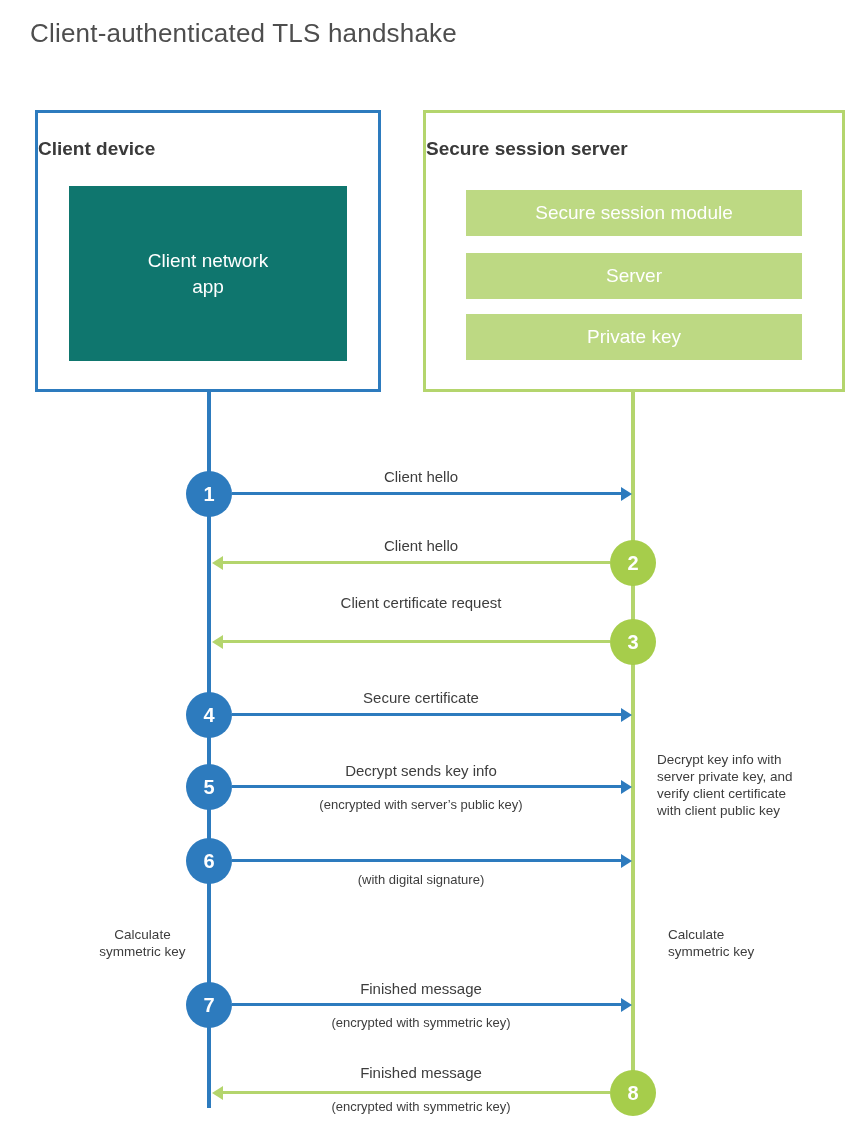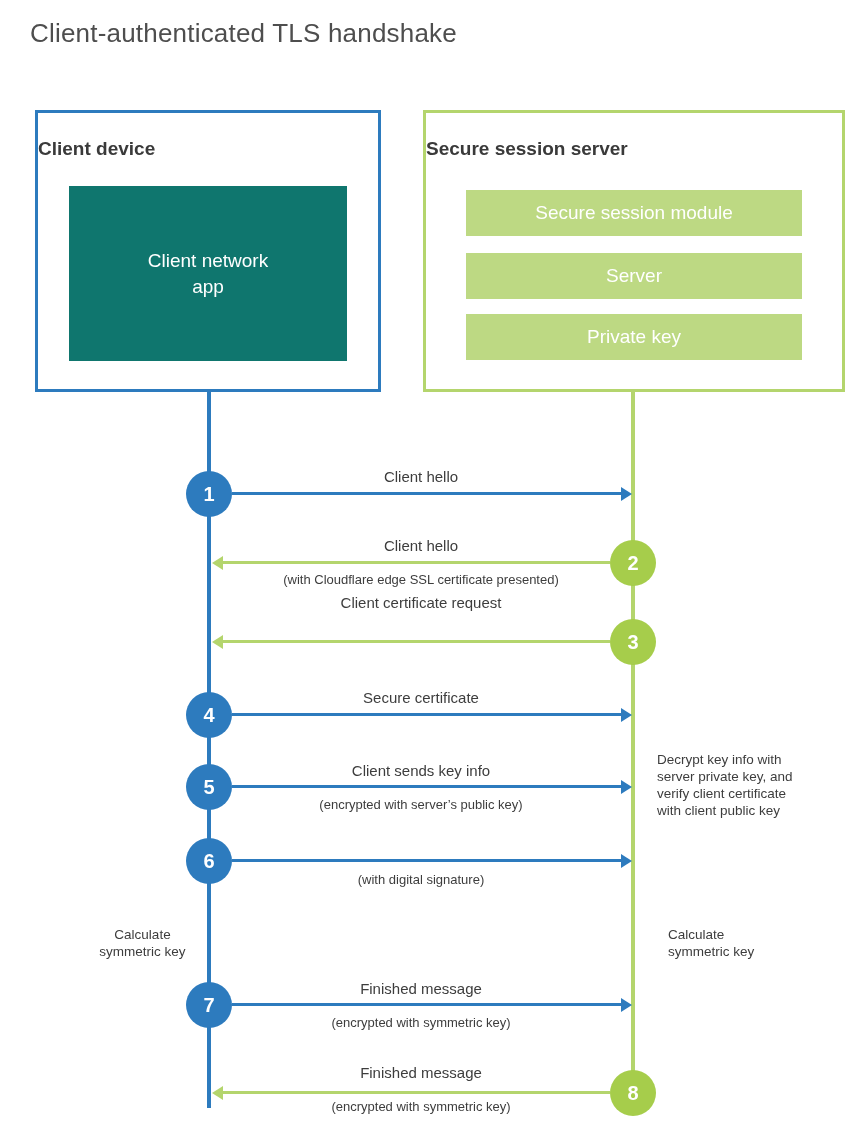--- a/index.html
+++ b/index.html
@@ -83,39 +83,38 @@
   <div class="arrow blue right" style="left:232px; top:492px; width:390px">
       <i class="head"></i>
     </div>
   <div class="msg-label" style="top:466px">Client hello</div>
 
   <div class="circle green" style="top:540px">2</div>
   <div class="arrow green left" style="left:222px; top:561px; width:388px">
       <i class="head"></i>
     </div>
   <div class="msg-label" style="top:535px">Client hello</div>
-  <div class="msg-sub" style="top:571px">(with Cloudflare edge SSL certificate presented)</div>
 
   <div class="circle green" style="top:619px">3</div>
   <div class="arrow green left" style="left:222px; top:640px; width:388px">
       <i class="head"></i>
     </div>
   <div class="msg-label" style="top:592px">Client certificate request</div>
 
   <div class="circle blue" style="top:692px">4</div>
   <div class="arrow blue right" style="left:232px; top:713px; width:390px">
       <i class="head"></i>
     </div>
   <div class="msg-label" style="top:687px">Secure certificate</div>
 
   <div class="circle blue" style="top:764px">5</div>
   <div class="arrow blue right" style="left:232px; top:785px; width:390px">
       <i class="head"></i>
     </div>
-  <div class="msg-label" style="top:760px">Client sends key info</div>
+  <div class="msg-label" style="top:760px">Decrypt sends key info</div>
   <div class="msg-sub" style="top:796px">(encrypted with server’s public key)</div>
 
   <div class="circle blue" style="top:838px">6</div>
   <div class="arrow blue right" style="left:232px; top:859px; width:390px">
       <i class="head"></i>
     </div>
   <div class="msg-sub" style="top:871px">(with digital signature)</div>
 
   <div class="circle blue" style="top:982px">7</div>
   <div class="arrow blue right" style="left:232px; top:1003px; width:390px">

